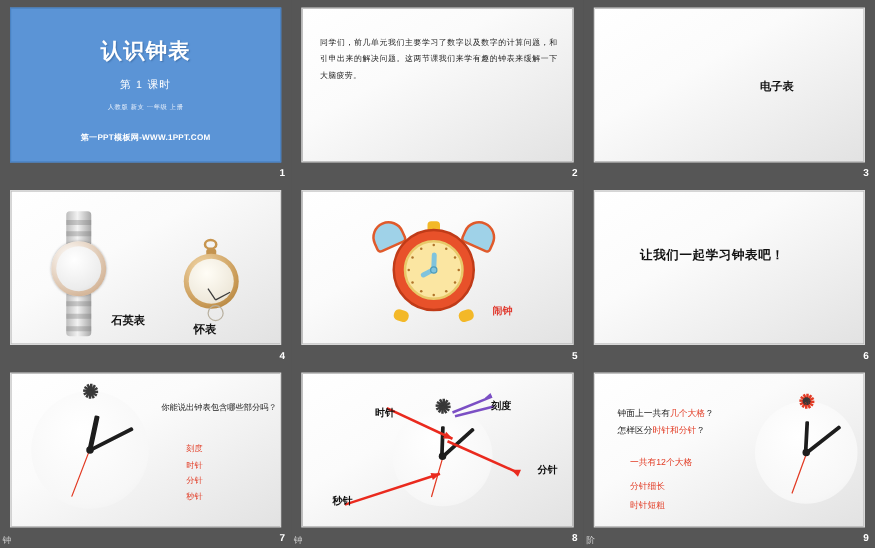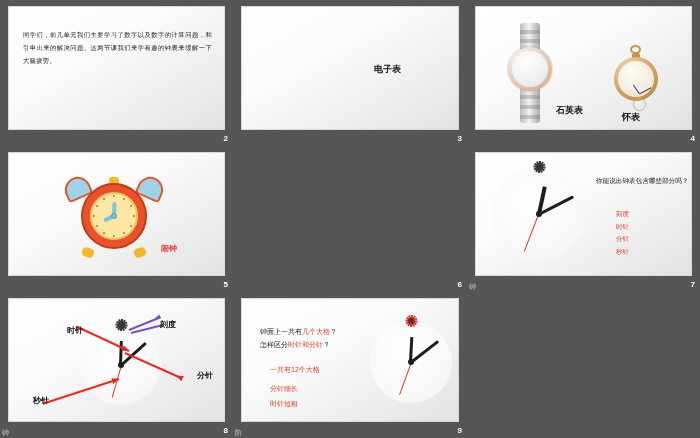--- a/index.html
+++ b/index.html
@@ -293,20 +293,31 @@
   .s9-q .hl { color: #e23b24; }
   .s9-a1 { position: absolute; left: 28px; top: 66px; font-size: 7px; color: #e23b24; }
   .s9-a2 { position: absolute; left: 28px; top: 85px; font-size: 7px; color: #e23b24; }
   .s9-a3 { position: absolute; left: 28px; top: 100px; font-size: 7px; color: #e23b24; }
 </style>
 </head>
 <body>
 
 <div class="grid">
 
+  <div class="cell">
+    <div class="slide blue">
+      <div class="s1-wrap">
+        <div class="s1-title">认识钟表</div>
+        <div class="s1-sub">第 1 课时</div>
+        <div class="s1-meta">人教版 新支 一年级 上册</div>
+      </div>
+      <div class="s1-footer">第一PPT模板网-WWW.1PPT.COM</div>
+    </div>
+    <div class="pagenum">1</div>
+  </div>
 
   <div class="cell">
     <div class="slide">
       <div class="s2-body">同学们，前几单元我们主要学习了数字以及数字的计算问题，和引申出来的解决问题。这两节课我们来学有趣的钟表来缓解一下大脑疲劳。</div>
     </div>
     <div class="pagenum">2</div>
   </div>
 
   <div class="cell">
     <div class="slide">
@@ -376,20 +387,23 @@
           <div class="ac-hand-m"></div>
           <div class="ac-pin"></div>
         </div>
       </div>
       <div class="s5-label">闹钟</div>
     </div>
     <div class="pagenum">5</div>
   </div>
 
   <div class="cell">
+    <div class="slide">
+      <div class="s6-text">让我们一起学习钟表吧！</div>
+    </div>
     <div class="pagenum">6</div>
   </div>
 
   <div class="cell">
     <div class="slide">
       <div class="clock" id="clk7" style="left:16px; top:14px; width:94px; height:94px;">
         <div class="clk-face"></div>
         <div class="hand hour" style="width:4px;margin-left:-2px;height:28px;transform:rotate(12deg);"></div>
         <div class="hand min" style="width:3px;margin-left:-1.5px;height:38px;transform:rotate(63deg);"></div>
         <div class="hand sec" style="width:1.2px;margin-left:-0.6px;height:40px;transform:rotate(201deg);"></div>

